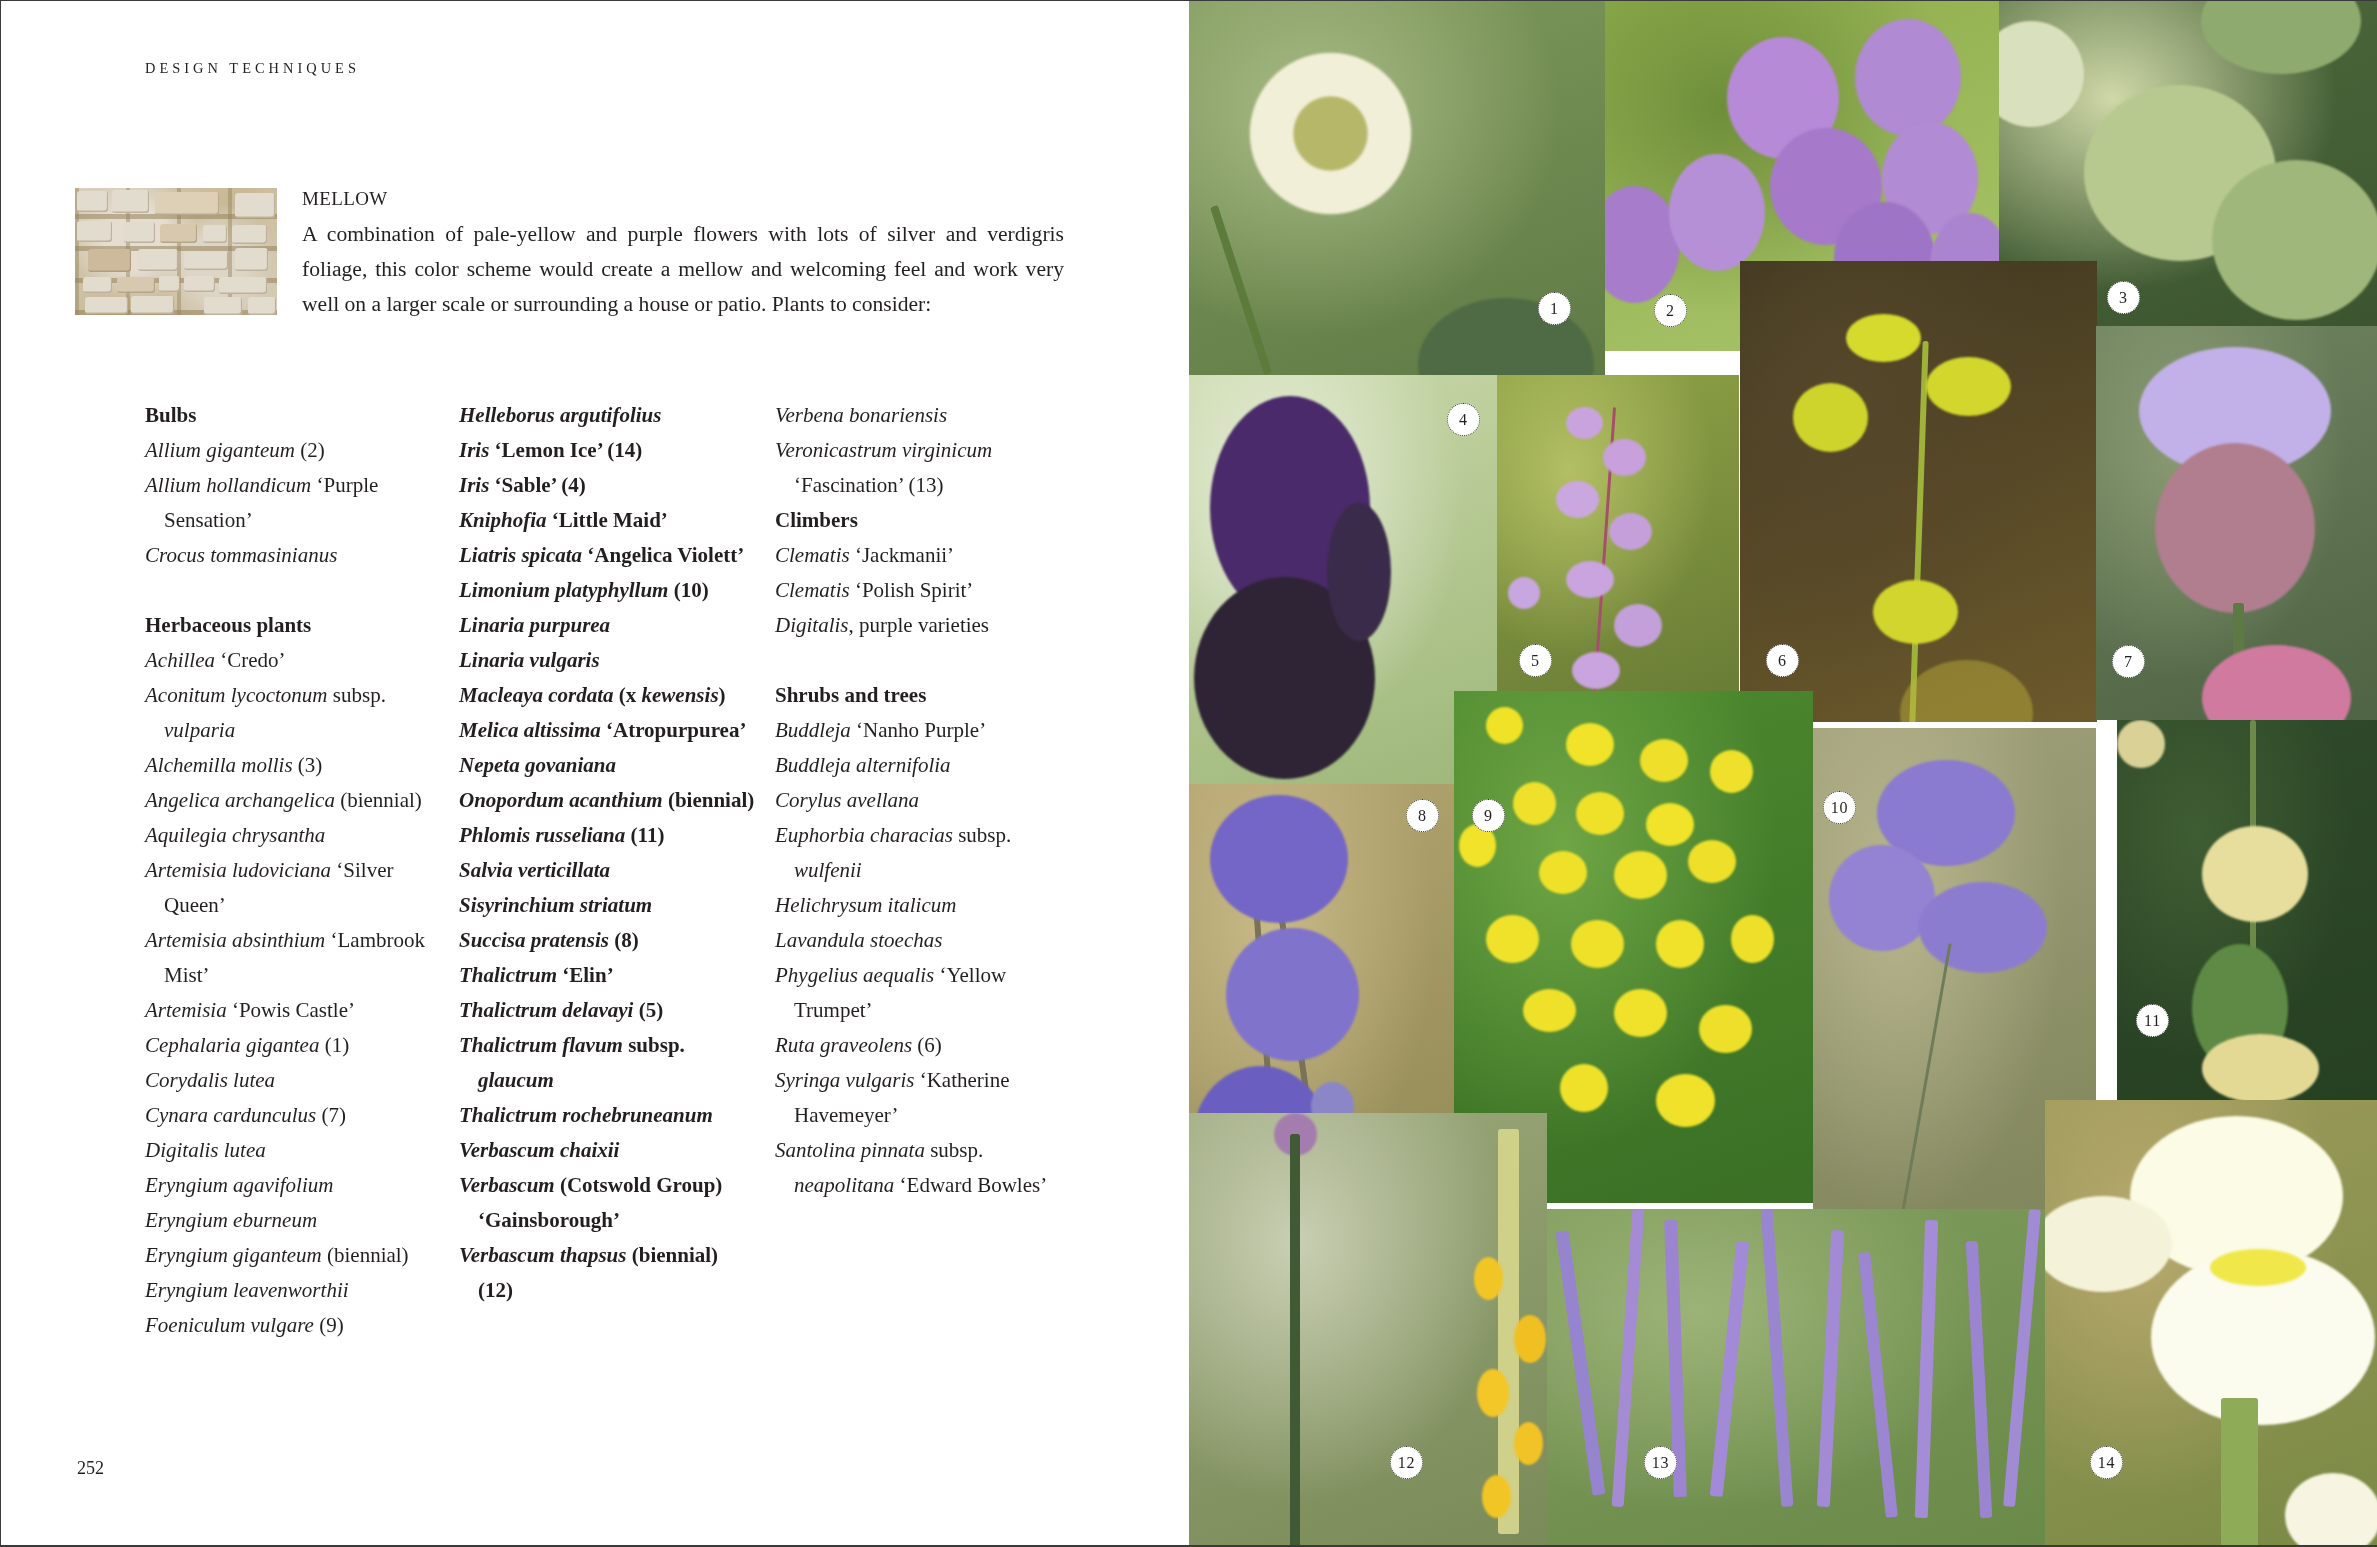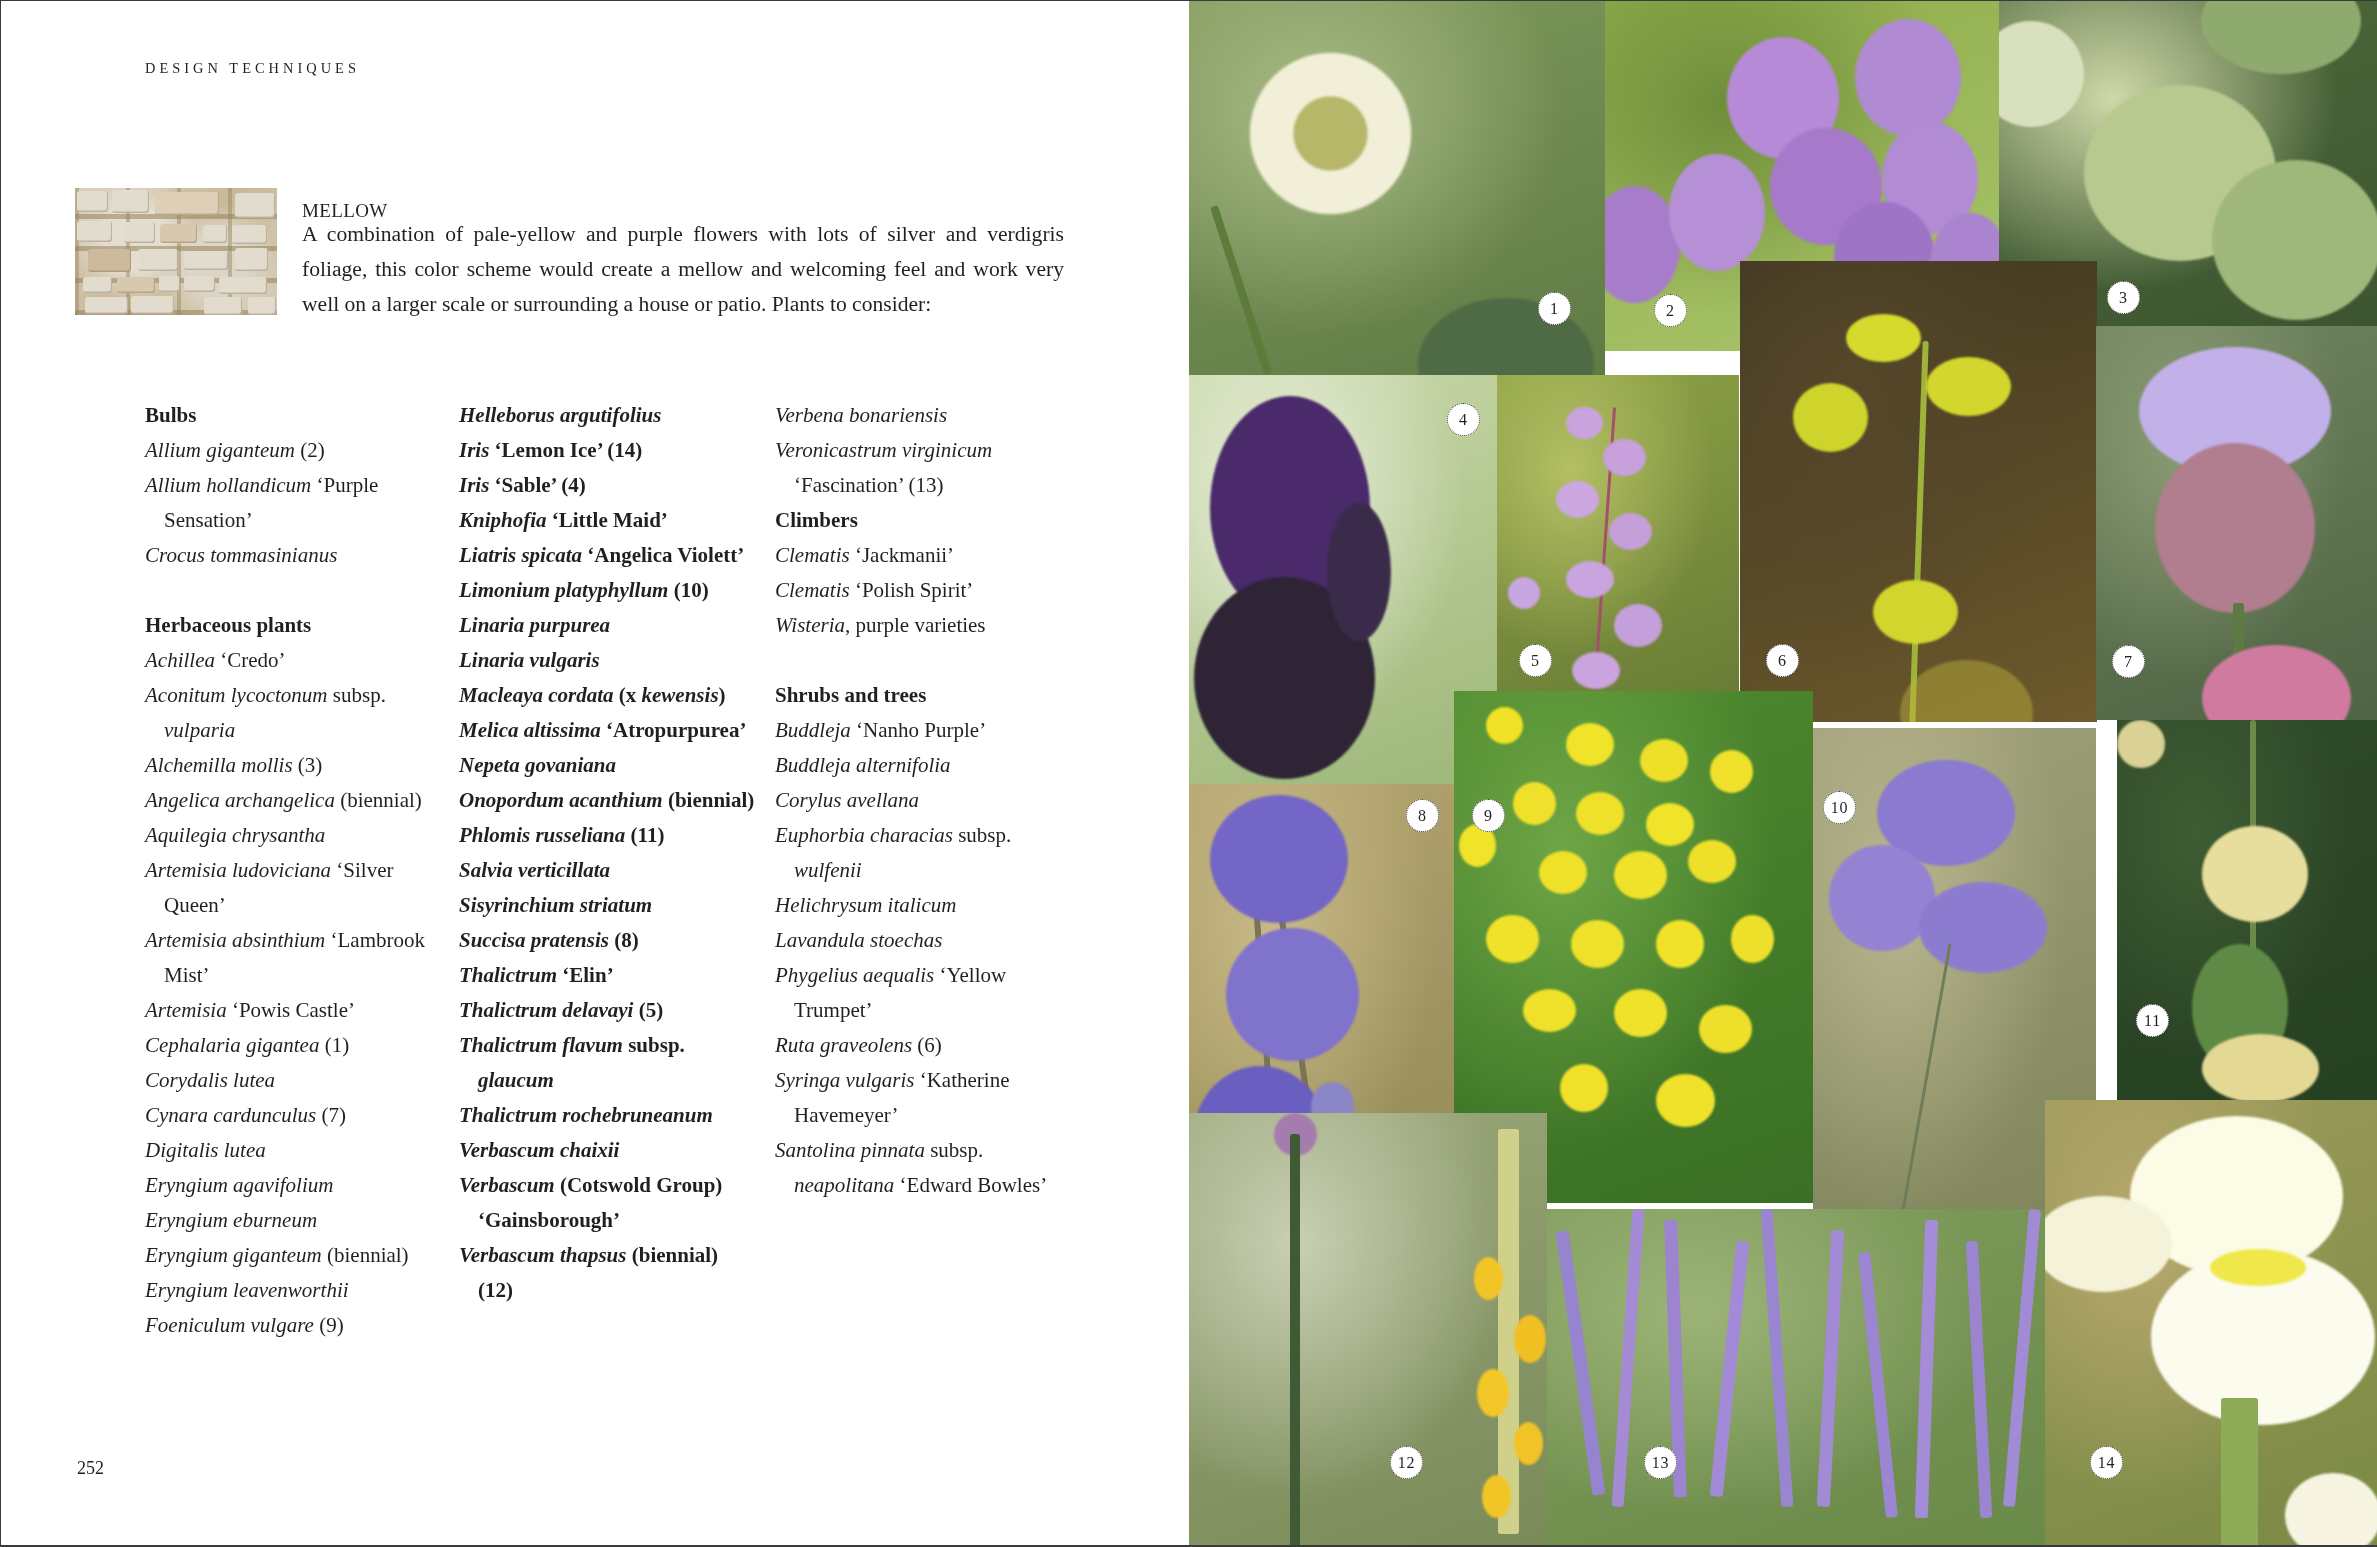--- a/index.html
+++ b/index.html
@@ -15,21 +15,21 @@
          background:
           repeating-linear-gradient(0deg, rgba(150,130,90,0.55) 0 5.3px, transparent 5.3px 32px),
           repeating-linear-gradient(90deg, rgba(150,130,90,0.45) 0 4.3px, transparent 4.3px 51px),
           radial-gradient(circle at 30% 40%, #e4ddd0 0 20%, transparent 40%),
           radial-gradient(circle at 70% 60%, #ddd5c6 0 18%, transparent 38%),
           linear-gradient(135deg, #d9cfbd, #c8b997 50%, #d6ccb8);
   }
   .swatch .stone { position: absolute; background: #e2dccf; border-radius: 3.2px;
          box-shadow: inset -1.1px -1.6px 0 rgba(120,100,70,0.35); }
   .section-title { position: absolute; left: 302px; top: 188px; font-size: 19px;
-         letter-spacing: 0.02em; margin-top: 12px; }
+         letter-spacing: 0.02em; }
   .intro { position: absolute; left: 302px; top: 217px; width: 762px; font-size: 21.6px;
          line-height: 35px; text-align: justify; }
   .col { position: absolute; top: 398px; font-size: 21px; line-height: 35px; }
   .col-1 { left: 145px; width: 304px; }
   .col-2 { left: 459px; width: 298px; font-weight: bold; }
   .col-3 { left: 775px; width: 298px; }
   .group-head { font-weight: bold; }
   .group-gap { height: 35px; }
   .entry { padding-left: 19px; text-indent: -19px; }
   .entry i { font-style: italic; }
@@ -128,21 +128,21 @@
     <div class="entry"><i>Verbascum chaixii</i></div>
     <div class="entry"><i>Verbascum</i><span> (Cotswold Group) ‘Gainsborough’</span></div>
     <div class="entry"><i>Verbascum thapsus</i><span> (biennial) (12)</span></div>
   </div>
 <div class="col col-3">
     <div class="entry"><i>Verbena bonariensis</i></div>
     <div class="entry"><i>Veronicastrum virginicum</i><span> ‘Fascination’ (13)</span></div>
     <div class="group-head">Climbers</div>
     <div class="entry"><i>Clematis</i><span> ‘Jackmanii’</span></div>
     <div class="entry"><i>Clematis</i><span> ‘Polish Spirit’</span></div>
-    <div class="entry"><i>Wisteria</i><span>, purple varieties</span></div>
+    <div class="entry"><i>Digitalis</i><span>, purple varieties</span></div>
     <div class="group-gap"></div>
     <div class="group-head">Shrubs and trees</div>
     <div class="entry"><i>Buddleja</i><span> ‘Nanho Purple’</span></div>
     <div class="entry"><i>Buddleja alternifolia</i></div>
     <div class="entry"><i>Corylus avellana</i></div>
     <div class="entry"><i>Euphorbia characias</i><span> subsp. </span><i>wulfenii</i></div>
     <div class="entry"><i>Helichrysum italicum</i></div>
     <div class="entry"><i>Lavandula stoechas</i></div>
     <div class="entry"><i>Phygelius aequalis</i><span> ‘Yellow Trumpet’</span></div>
     <div class="entry"><i>Ruta graveolens</i><span> (6)</span></div>

